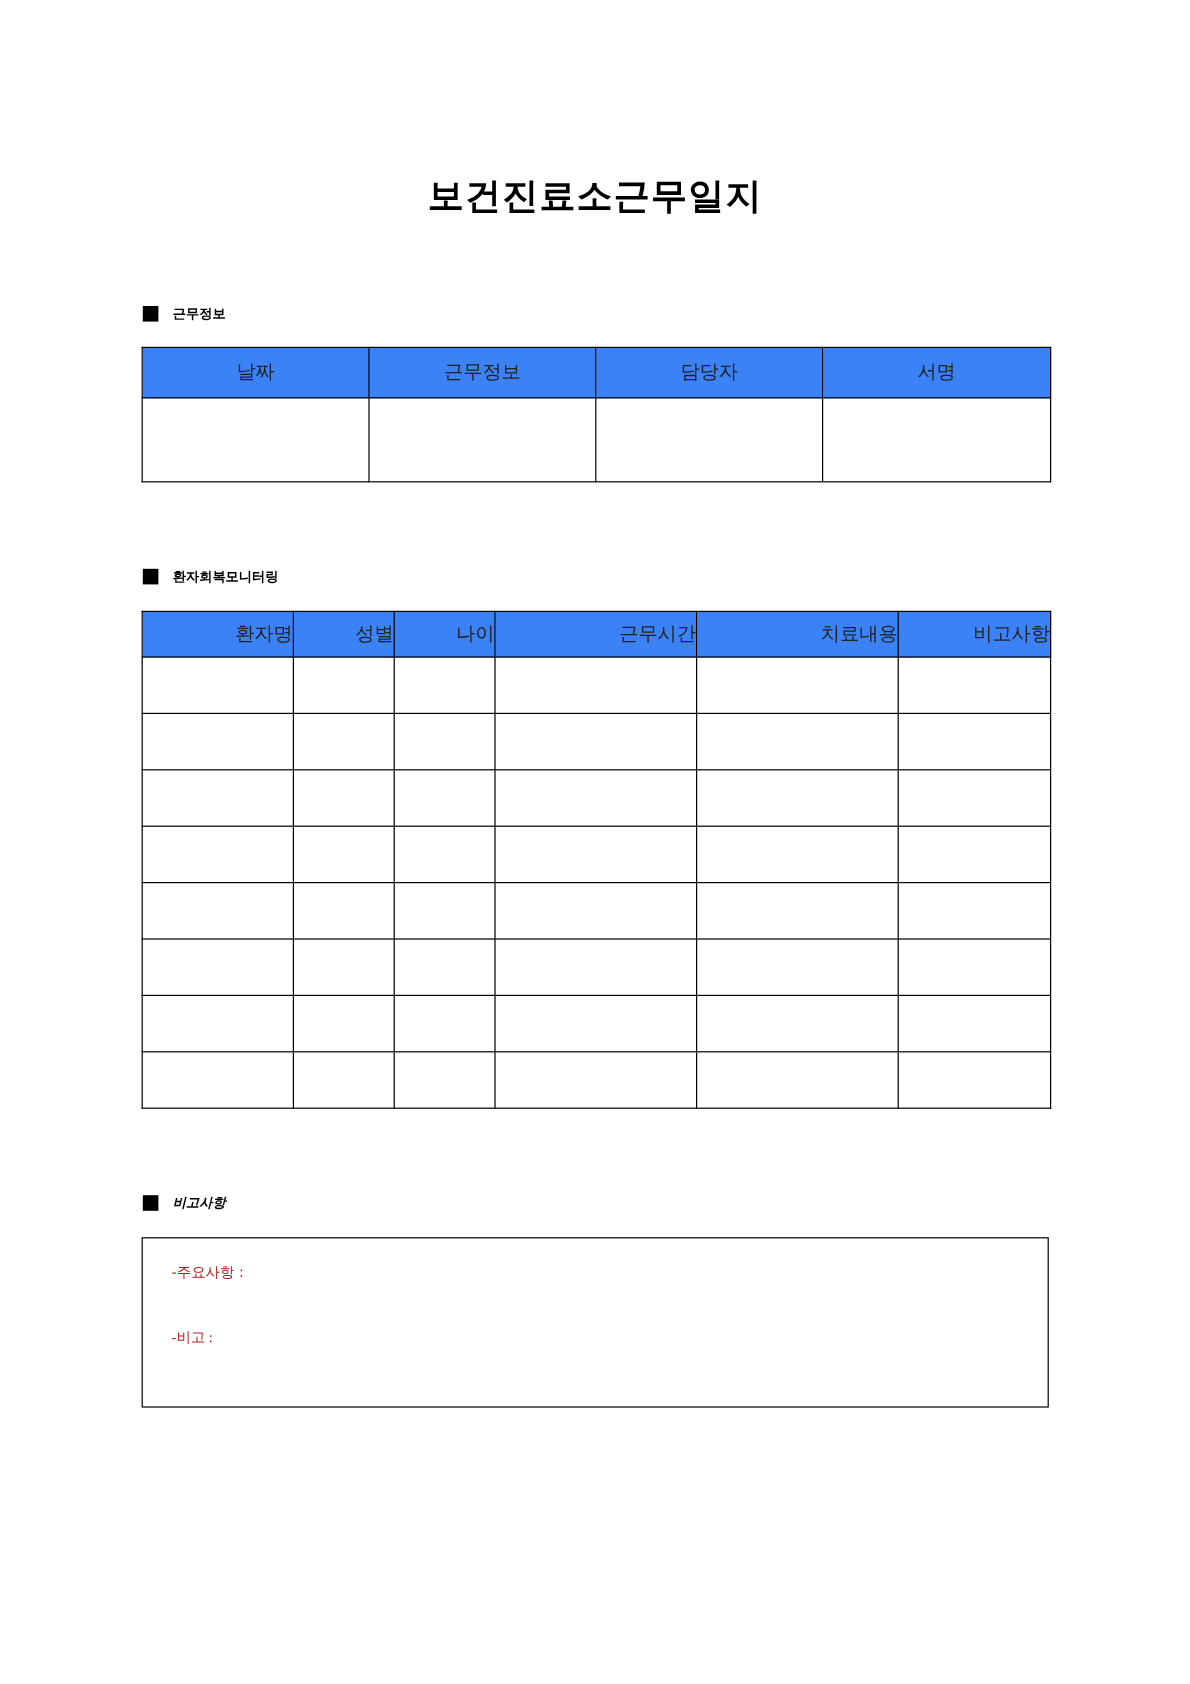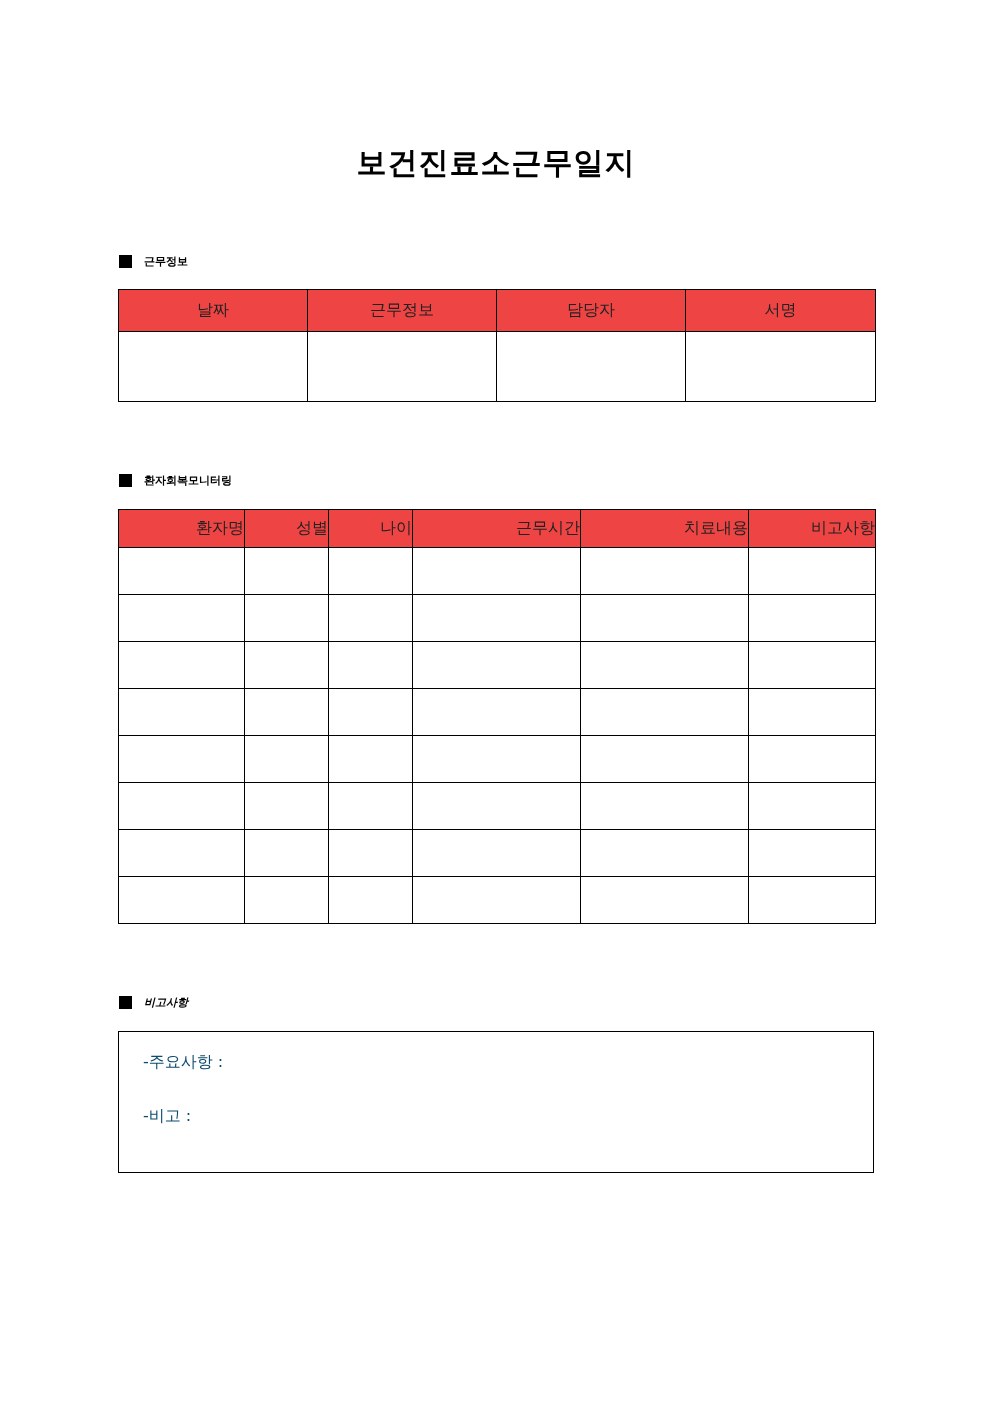--- a/index.html
+++ b/index.html
@@ -2,29 +2,29 @@
 <html><head>
   <meta charset="utf-8">
   <style>
     html, body { margin: 0; padding: 0; background: #ffffff; }
     body { width: 992px; height: 1403px; position: relative; font-family: "DejaVu Sans", "Liberation Sans", sans-serif; color: #000; }
     .title { position: absolute; left: 0; width: 992px; top: 143px; text-align: center; font-size: 30px; font-weight: bold; letter-spacing: 1px; }
     .section-heading { position: absolute; left: 119px; font-size: 11px; font-weight: bold; display: flex; align-items: center; }
     .section-heading .square { display: inline-block; width: 13px; height: 13px; background: #000; margin-right: 12px; }
     table { position: absolute; left: 118px; border-collapse: collapse; table-layout: fixed; }
     td, th { border: 1.5px solid #000; padding: 0; text-align: center; vertical-align: middle; font-weight: normal; font-size: 16px; color: #222; }
-    th { background: #ef4444; }
+    th { background: #3b82f6; }
     #work-table { top: 289px; width: 757px; }
     #work-table th { height: 41px; }
     #work-table td { height: 69px; }
     #patient-table { top: 509px; width: 757px; }
     #patient-table th { height: 37px; text-align: right; }
     #patient-table td { height: 46px; }
     .remarks-box { position: absolute; left: 118px; top: 1031px; width: 754px; height: 140px; border: 1.5px solid #000; }
-    .remarks-line { position: absolute; left: 24px; font-size: 16px; color: #0c4a6e; }
+    .remarks-line { position: absolute; left: 24px; font-size: 12px; color: #b91c1c; }
   </style>
 </head>
 <body>
 
 <div class="title">보건진료소근무일지</div>
 
 <div class="section-heading" style="top:254px;">
   <span class="square"></span>
   <span>근무정보</span>
 </div>
@@ -146,14 +146,14 @@
   </tbody>
 </table>
 
 <div class="section-heading" style="top:995px;font-style:italic;">
   <span class="square"></span>
   <span>비고사항</span>
 </div>
 
 <div class="remarks-box">
   <div class="remarks-line" style="top:20px;">-주요사항 :</div>
-  <div class="remarks-line" style="top:74px;">-비고 :</div>
+  <div class="remarks-line" style="top:74px;font-family:Liberation Serif, serif;">-비고 :</div>
 </div>
 
 </body></html>

